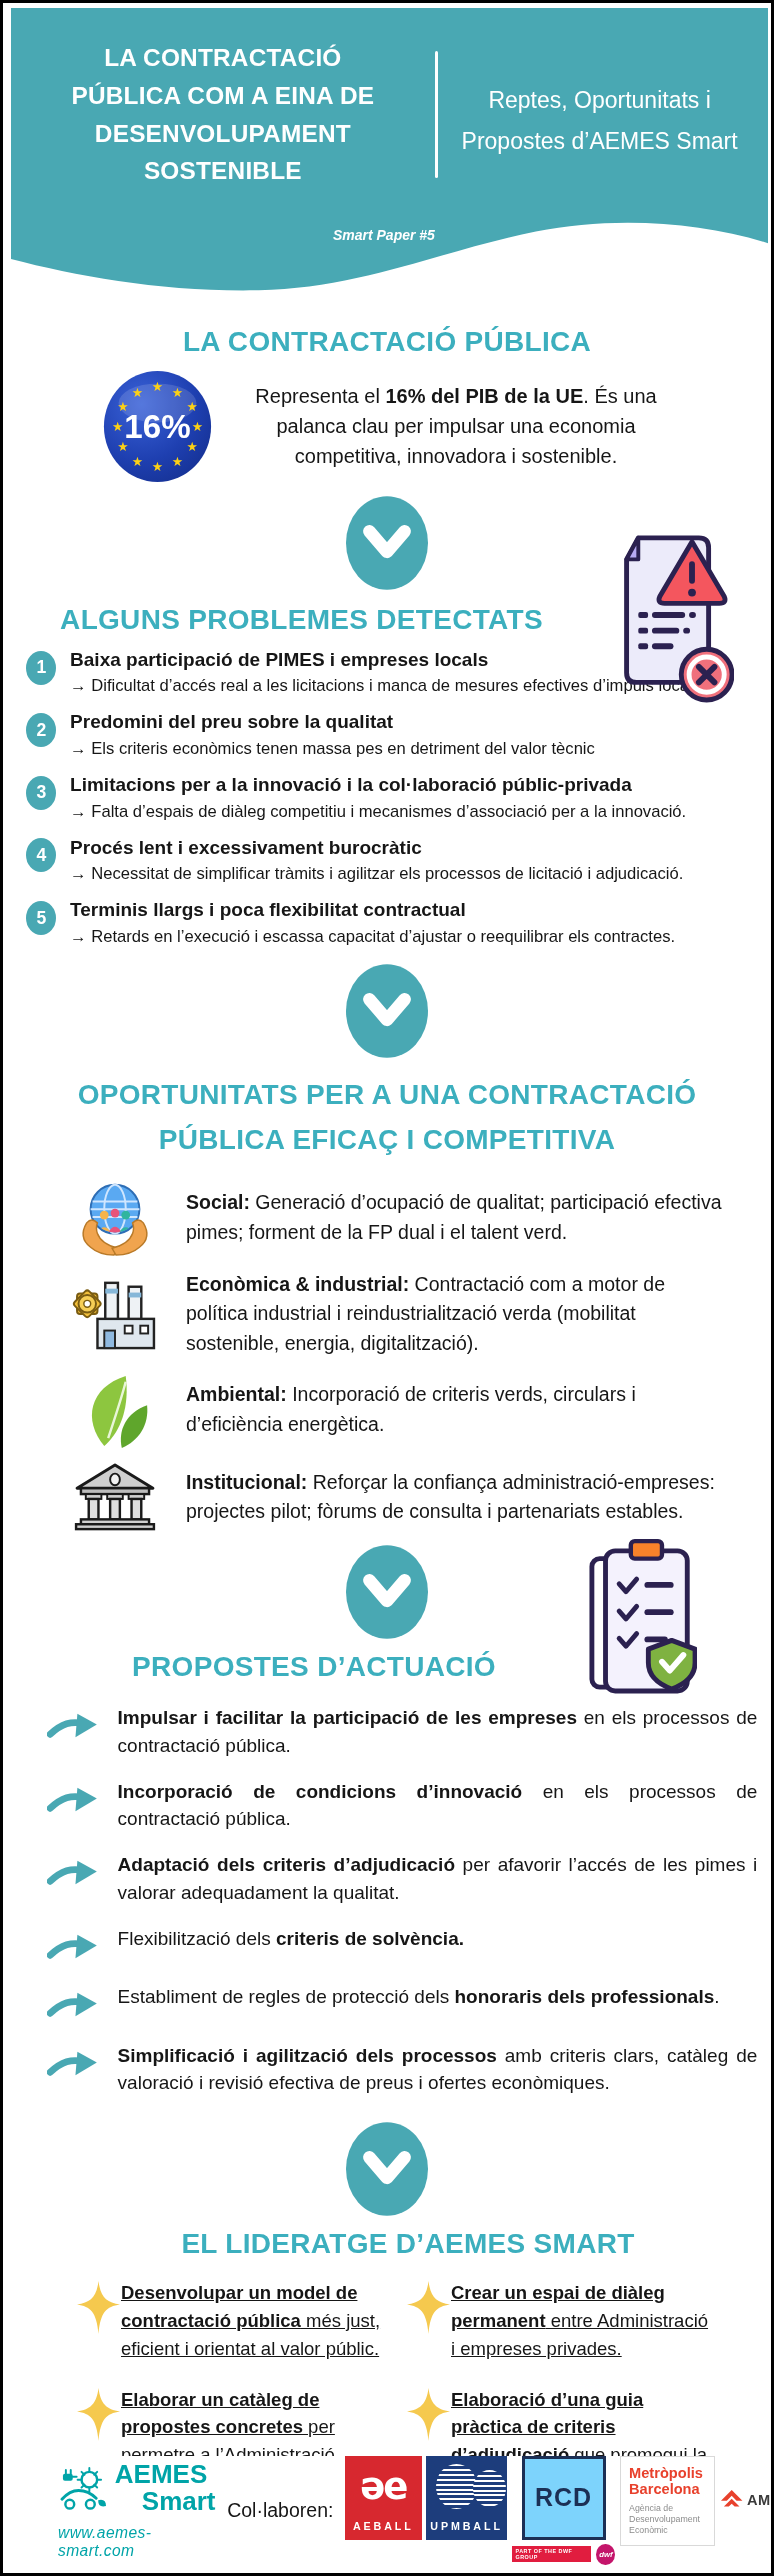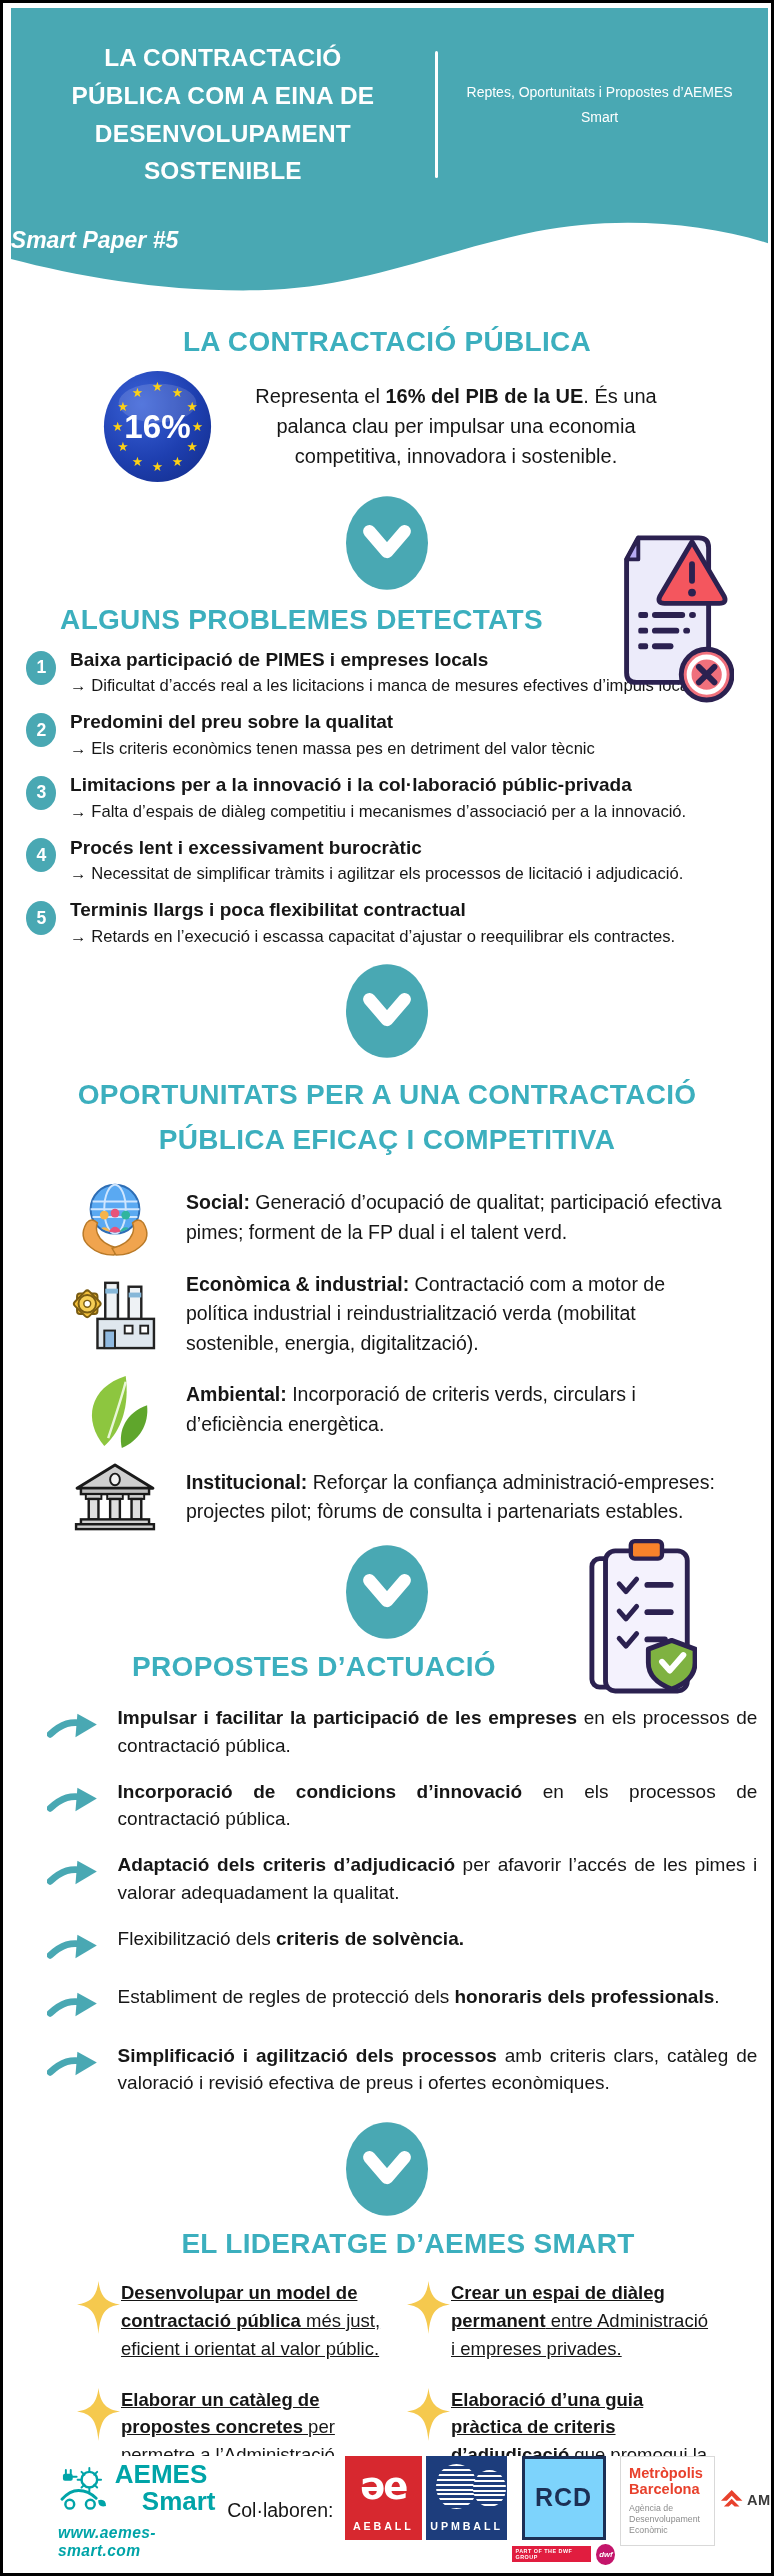--- a/index.html
+++ b/index.html
@@ -4,24 +4,24 @@
 <style>
   html,body{margin:0;padding:0;background:#fff;}
   .page{position:relative;width:774px;height:2576px;box-sizing:border-box;border:3.9px solid #000;
         background:#fff;overflow:hidden;color:#161616;font-family:"Liberation Sans",sans-serif;}
 
   
   .banner{position:relative;margin:4.9px 2.9px 0 7.8px;height:293px;background:#49a8b3;}
   .banner-left{width:56%;padding-top:31px;position:relative;z-index:2;}
   .banner-left h1{color:#fff;font-size:24.4px;line-height:1.55;text-align:center;max-width:340px;
                   margin:0 auto;font-weight:bold;letter-spacing:0.2px;}
-  .banner-sub{color:#fff;font-style:italic;font-size:23px;text-align:left;margin-top:37px;
+  .banner-sub{color:#fff;font-style:italic;font-size:14px;text-align:right;margin-top:37px;
               font-weight:600;position:relative;z-index:2;}
   .banner-divider{position:absolute;left:56%;top:43px;width:2.9px;height:127px;background:#fff;border-radius:2px;}
-  .banner-right{position:absolute;left:58.5%;right:3%;top:72px;color:#fff;font-size:14px;
+  .banner-right{position:absolute;left:58.5%;right:3%;top:72px;color:#fff;font-size:23px;
                 line-height:1.8;text-align:center;z-index:2;}
   .banner .wave{position:absolute;left:0;bottom:0;width:100%;height:94px;display:block;z-index:1;}
 
   
   .section-title{color:#3cafbe;font-size:28px;font-weight:bold;text-align:center;margin:0;letter-spacing:0.3px;}
   .chev-wrap{display:flex;justify-content:center;}
   .mtA{margin-top:11.7px}.mtB{margin-top:15.6px}.mtC{margin-top:25px}
   b{font-weight:bold;}
 
   
@@ -65,21 +65,21 @@
   .lead-star{flex:0 0 43px;margin-top:2px;}
   .lead-text{font-size:18.5px;line-height:1.5;margin:0;}
 
   
   .footer{position:absolute;left:0;right:0;bottom:7.8px;display:flex;align-items:center;
           padding:0 13.7px 0 55px;gap:11.7px;z-index:4;background:#fff;}
   .brand{display:flex;flex-direction:column;}
   .brand-top{display:flex;align-items:center;gap:7.8px;}
   .brand-name{color:#00a4a8;font-weight:bold;font-size:26px;line-height:1.05;}
   .brand-name .l2{display:block;margin-left:27px;}
-  .brand-site{color:#00a4a8;font-style:italic;font-size:15.6px;margin-top:8.8px;font-weight:700;letter-spacing:0.4px;}
+  .brand-site{color:#00a4a8;font-style:italic;font-size:15.6px;margin-top:8.8px;font-weight:400;letter-spacing:0.4px;}
   .collab-label{font-size:19.5px;margin-left:auto;white-space:nowrap;}
   .logo-row{display:flex;align-items:flex-start;gap:4.9px;}
   .logo-box{width:84px;height:84px;box-sizing:border-box;}
   .aeball{background:#d7282f;color:#fff;display:flex;flex-direction:column;align-items:center;
           justify-content:space-between;padding:3.9px 3.9px 7.8px;}
   .aeball .glyph{font-size:37px;font-weight:bold;letter-spacing:-2px;line-height:1;margin-top:7.8px;
                  font-family:"DejaVu Sans",sans-serif;}
   .logo-label{font-size:10.7px;letter-spacing:2.9px;font-weight:bold;}
   .upmball{background:#1d3d7c;color:#fff;display:flex;flex-direction:column;align-items:center;
            justify-content:space-between;padding:3.9px 3.9px 7.8px;}

